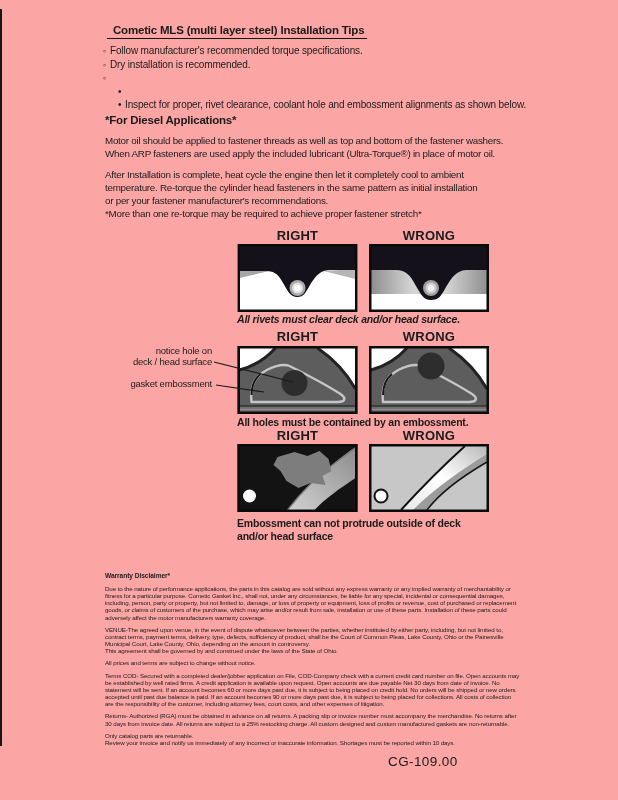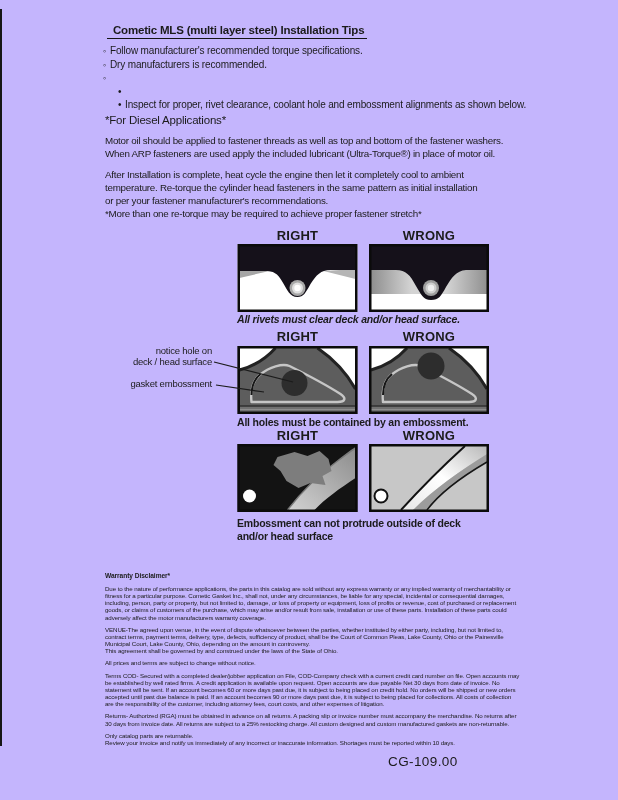--- a/index.html
+++ b/index.html
@@ -1,32 +1,32 @@
 <!DOCTYPE html>
 <html><head>
 <meta charset="utf-8">
 <style>
   html,body{margin:0;padding:0;background:#ffffff;}
-  .page{position:relative;width:618px;height:800px;background:#c4b5fd;overflow:hidden;
+  .page{position:relative;width:618px;height:800px;background:#fca5a5;overflow:hidden;
         font-family:"Liberation Sans", sans-serif;color:#1b1b1b;}
 
   .spine{position:absolute;left:0;top:9px;width:2px;height:737px;background:#161616;}
 
   .title{position:absolute;left:107px;top:24px;font-size:11.5px;font-weight:bold;
          letter-spacing:-0.2px;border-bottom:1.6px solid #141414;
          padding:0 3px 2px 6px;display:inline-block;white-space:nowrap;}
 
   .bullets{position:absolute;left:103px;top:44px;font-size:10px;line-height:13px;
            letter-spacing:-0.15px;white-space:nowrap;}
   .b-row{display:flex;align-items:baseline;}
   .b-row .mk{width:7px;font-size:9px;flex:0 0 auto;}
   .b-row.sub{padding-left:15px;}
   .b-row.sub .mk{font-size:10px;}
 
-  .h-diesel{position:absolute;left:105px;top:114px;font-size:11.5px;font-weight:normal;
+  .h-diesel{position:absolute;left:105px;top:114px;font-size:11.5px;font-weight:bold;
             letter-spacing:-0.2px;}
   .para{position:absolute;left:105px;width:500px;font-size:9.8px;line-height:13px;
         letter-spacing:-0.25px;white-space:pre-line;}
   .p1{top:134px;}
   .p2{top:168px;}
   .note{top:207px;}
 
   .dg-label{position:absolute;font-size:13px;font-weight:bold;text-align:center;
             letter-spacing:0.2px;}
   .panel{position:absolute;width:121px;height:68px;}
@@ -57,21 +57,21 @@
 
   <div class="title">Cometic MLS (multi layer steel) Installation Tips</div>
 
   <div class="bullets">
     <div class="b-row">
       <span class="mk">◦</span>
       <span>Follow manufacturer's recommended torque specifications.</span>
     </div>
     <div class="b-row">
       <span class="mk">◦</span>
-      <span>Dry manufacturers is recommended.</span>
+      <span>Dry installation is recommended.</span>
     </div>
     <div class="b-row">
       <span class="mk">◦</span>
     </div>
     <div class="b-row sub">
       <span class="mk">•</span>
     </div>
     <div class="b-row sub">
       <span class="mk">•</span>
       <span>Inspect for proper, rivet clearance, coolant hole and embossment alignments as shown below.</span>

